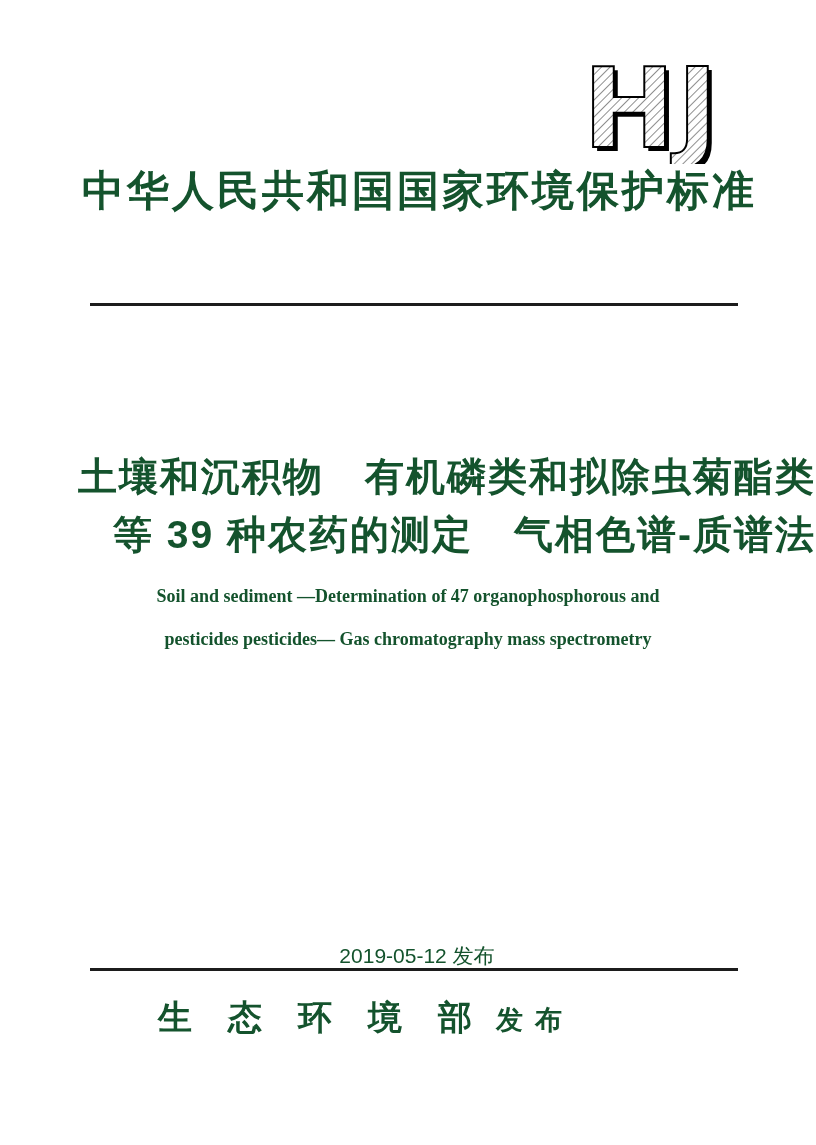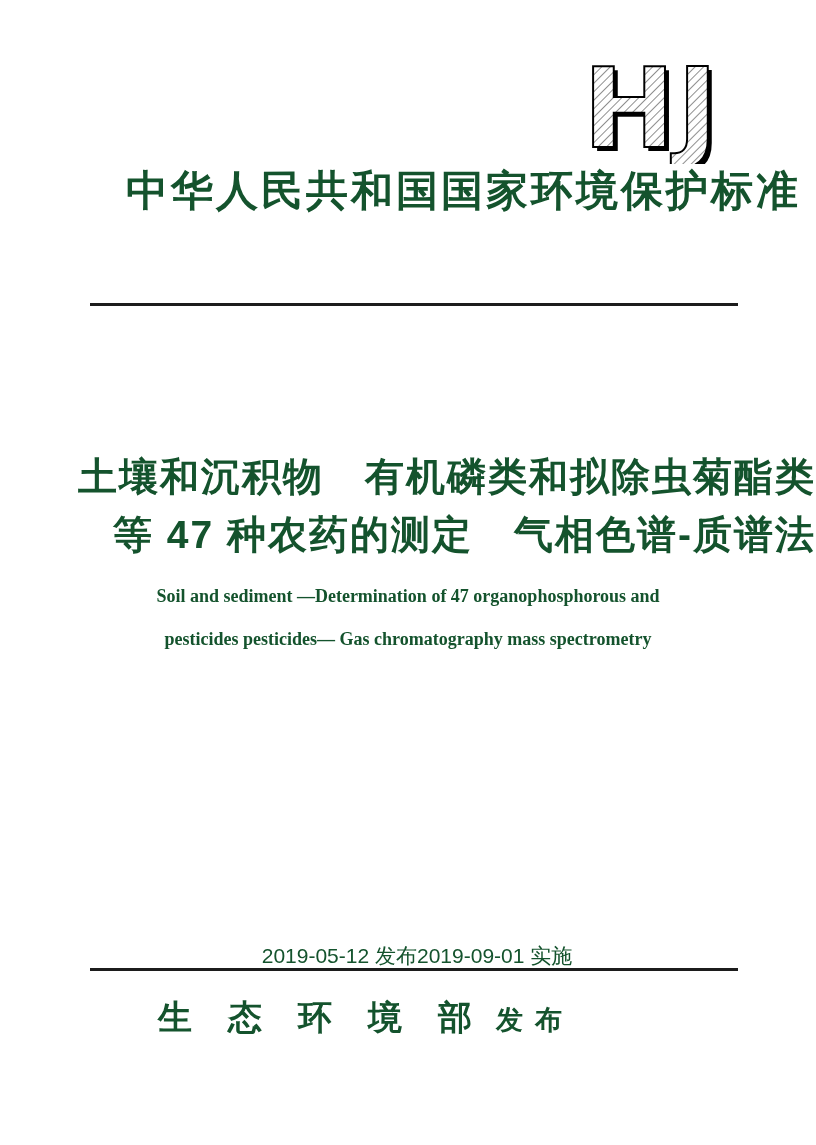--- a/index.html
+++ b/index.html
@@ -40,21 +40,20 @@
     top: 166px;
     left: 82px;
     width: 652px;
     text-align: center;
     font-family: "Liberation Serif", "DejaVu Serif", serif;
     font-weight: bold;
     font-size: 42px;
     letter-spacing: 3px;
     line-height: 50px;
     white-space: nowrap;
-    margin-left: 44px;
   }
 
   
   .std-no {
     position: absolute;
     top: 247px;
     right: 88px;
     font-family: "Liberation Sans", "DejaVu Sans", sans-serif;
     font-size: 21px;
     line-height: 28px;
@@ -156,31 +155,30 @@
     <text class="logo-face" x="172" y="95" text-anchor="end">HJ</text>
   </svg>
 
   <div class="heading">中华人民共和国国家环境保护标准</div>
 
 
   <div class="rule rule-top"></div>
 
   <div class="title-zh">
     <div>土壤和沉积物　有机磷类和拟除虫菊酯类</div>
-    <div>等 47 种农药的测定　气相色谱-质谱法</div>
+    <div>等 39 种农药的测定　气相色谱-质谱法</div>
   </div>
 
   <div class="title-en">
     <div>Soil and sediment —Determination of 47 organophosphorous and</div>
     <div>pesticides pesticides— Gas chromatography mass spectrometry</div>
   </div>
 
   <div class="dates">
     <span>2019-05-12 发布</span>
-    <span>2019-09-01 实施</span>
   </div>
 
   <div class="rule rule-bottom"></div>
 
   <div class="publisher">
     <span class="pub-name">生态环境部</span>
     <span class="pub-label">发布</span>
   </div>
 
 </div>

